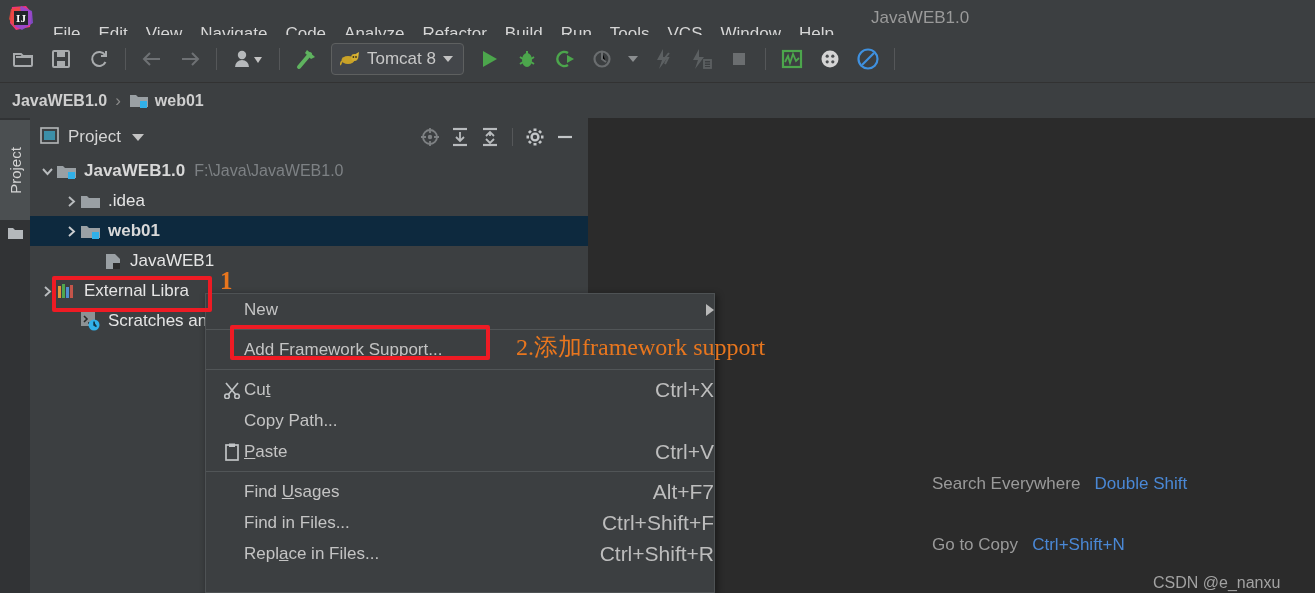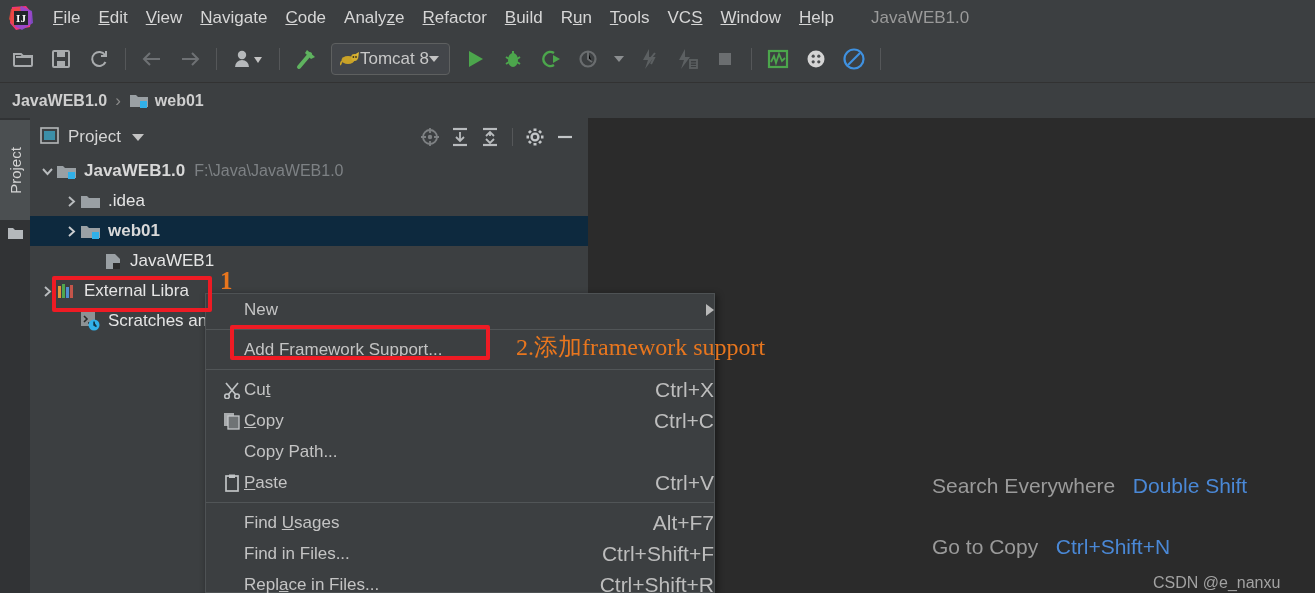--- a/index.html
+++ b/index.html
@@ -15,21 +15,21 @@
   .menubar {
     position: absolute; left: 0; top: 0; width: 1315px; height: 35px;
     background: #3c3f41;
     display: flex; align-items: center;
   }
   .ij-logo {
     width: 26px; height: 26px; margin-left: 8px; margin-right: 10px;
     position: relative; flex: none; font-weight: bold;
   }
   .menu-item {
-    font-size: 17px; color: #d6d6d6; padding: 0 9px; height: 35px;
+    font-size: 17px; color: #d6d6d6; padding: 16px 9px; height: 35px;
     line-height: 35px; white-space: nowrap; cursor: default;
   }
   .menu-item u { text-decoration: underline; }
   .win-title {
     font-size: 17px; color: #9a9a9a; margin-left: 28px; white-space: nowrap;
   }
 
   
   .toolbar {
     position: absolute; left: 0; top: 35px; width: 1315px; height: 48px;
@@ -41,21 +41,21 @@
     width: 32px; height: 32px; margin: 0 3px;
     display: flex; align-items: center; justify-content: center;
     flex: none; border-radius: 3px;
   }
   .tb-sep {
     width: 1px; height: 22px; background: #555759; margin: 0 7px; flex: none;
   }
   .runcfg {
     height: 32px; border: 1px solid #5e6060; border-radius: 4px;
     background: #43464a; display: flex; align-items: center;
-    padding: 0 10px 0 8px; margin: 0 6px; flex: none;
+    padding: 0 10px 0 8px; margin: 0 6px; gap: 7px; flex: none;
   }
   .runcfg .lbl { font-size: 17px; color: #c8c8c8; white-space: nowrap; }
   .caret-dn {
     width: 0; height: 0; border-left: 6px solid transparent;
     border-right: 6px solid transparent; border-top: 7px solid #c3c3c3;
   }
   .caret-dn.sm {
     border-left-width: 5px; border-right-width: 5px; border-top-width: 6px;
   }
 
@@ -120,21 +120,21 @@
   .row .ico { flex: none; display: flex; align-items: center; margin-right: 7px; }
   .row .name { font-size: 17px; color: #e5e5e5; }
   .row .name.b { font-weight: bold; color: #d8d8d8; }
   .row .path { font-size: 16px; color: #7d8184; margin-left: 9px; }
 
   
   .editor {
     position: absolute; left: 588px; top: 118px; width: 727px; height: 475px;
     background: #2b2b2b;
   }
-  .hint { position: absolute; white-space: nowrap; font-size: 21px; }
+  .hint { position: absolute; white-space: nowrap; font-size: 17px; }
   .hint .g { color: #9a9a9a; }
   .hint .b { color: #4a88d6; }
   .hint-1 { left: 344px; top: 356px; }
   .hint-2 { left: 344px; top: 417px; }
   .watermark {
     position: absolute; left: 565px; top: 456px;
     font-size: 16px; color: #a2a2a2; white-space: nowrap;
   }
 
   
@@ -573,30 +573,20 @@
         <svg width="18" height="18" viewBox="0 0 18 18">
           <path d="M3 2 L13 14 M15 2 L5 14" stroke="#bfc2c4" stroke-width="1.7" fill="none"></path>
           <circle cx="4" cy="15.3" r="2.3" fill="none" stroke="#bfc2c4" stroke-width="1.6"></circle>
           <circle cx="14" cy="15.3" r="2.3" fill="none" stroke="#bfc2c4" stroke-width="1.6"></circle>
         </svg>
       </span>
       <span class="ctx-lbl">Cu<u>t</u></span>
       <span class="ctx-key">Ctrl+X</span>
     </div>
 
-    <div class="ctx-row">
-      <span class="ctx-ico">
-        <svg width="18" height="18" viewBox="0 0 18 18">
-          <rect x="1" y="1" width="10" height="13" fill="#a8abad"></rect>
-          <rect x="5" y="4" width="11" height="13" fill="#6f7375" stroke="#c4c7c9" stroke-width="1.3"></rect>
-        </svg>
-      </span>
-      <span class="ctx-lbl"><u>C</u>opy</span>
-      <span class="ctx-key">Ctrl+C</span>
-    </div>
 
     <div class="ctx-row">
       <span class="ctx-ico"></span>
       <span class="ctx-lbl">Copy Path...</span>
     </div>
 
     <div class="ctx-row">
       <span class="ctx-ico">
         <svg width="18" height="18" viewBox="0 0 18 18">
           <rect x="3" y="2" width="12" height="15" fill="none" stroke="#c0c3c5" stroke-width="1.7"></rect>

